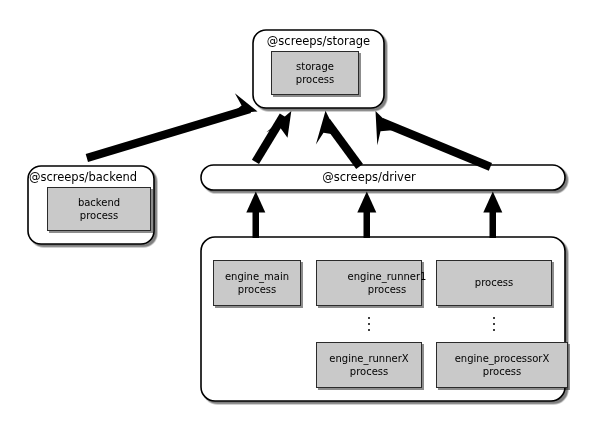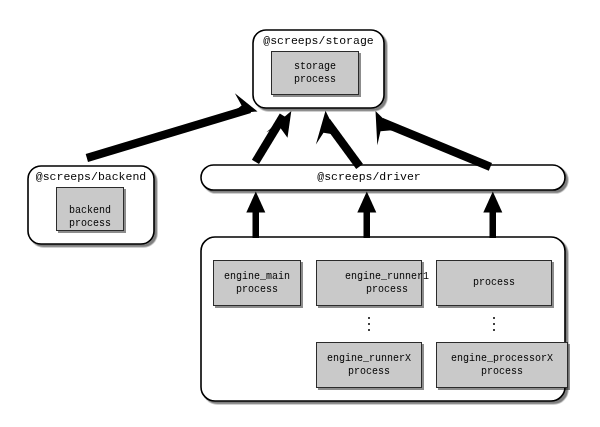--- a/index.html
+++ b/index.html
@@ -9,21 +9,20 @@
   }
   body {
     font-family: "DejaVu Sans", "Liberation Sans", sans-serif;
   }
   #canvas {
     position: relative;
     width: 600px;
     height: 427px;
     background: #ffffff;
     overflow: hidden;
-    font-family: Liberation Mono, monospace;
   }
   svg.layer {
     position: absolute;
     left: 0;
     top: 0;
     width: 600px;
     height: 427px;
   }
   svg.arrows { z-index: 5; }
 
@@ -127,31 +126,31 @@
       </g>
       <g>
         <rect x="489.5" y="205" width="6.5" height="33"></rect>
         <path d="M 492.8 191.5 L 502.3 212.5 L 483.3 212.5 Z"></path>
       </g>
     </g>
   </svg>
 
   <div class="pkg-label" style="left:253px; top:34px; width:131px;">@screeps/storage</div>
 
-  <div class="pkg-label" style="left:28px; top:170px; width:126px;">@screeps/backend</div>
+  <div class="pkg-label" style="left:20px; top:170px; width:126px;">@screeps/backend</div>
 
   <div class="pkg-label" style="left:201px; top:170px; width:336px;">@screeps/driver</div>
 
 
   <div class="proc-box" style="left:271px; top:51px; width:88px; height:44px;">
     <span>storage</span>
     <span>process</span>
   </div>
 
-  <div class="proc-box" style="left:56px; top:187px; width:68px; height:44px;justify-content:flex-end;">
+  <div class="proc-box" style="left:47px; top:187px; width:104px; height:44px;">
     <span>backend</span>
     <span>process</span>
   </div>
 
   <div class="proc-box" style="left:213px; top:260px; width:88px; height:46px;">
     <span>engine_main</span>
     <span>process</span>
   </div>
 
   <div class="proc-box" style="left:316px; top:260px; width:106px; height:46px;padding-left:36px;">

